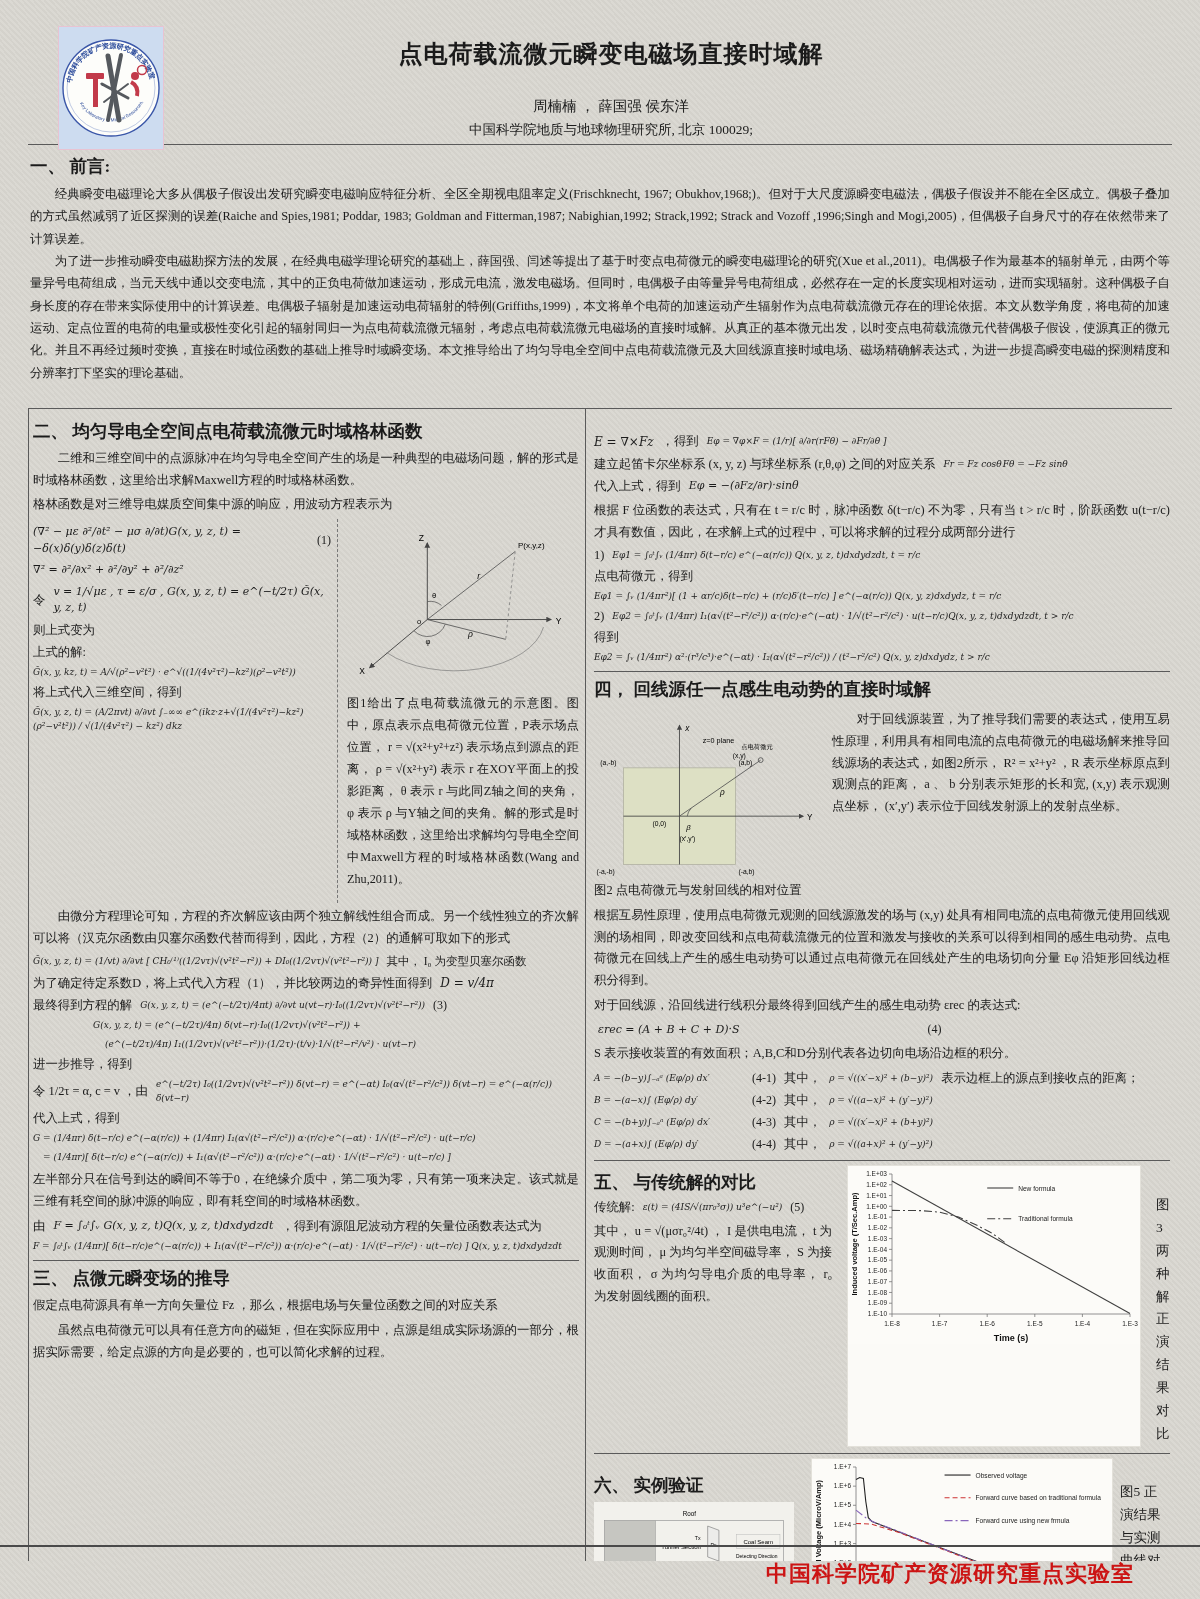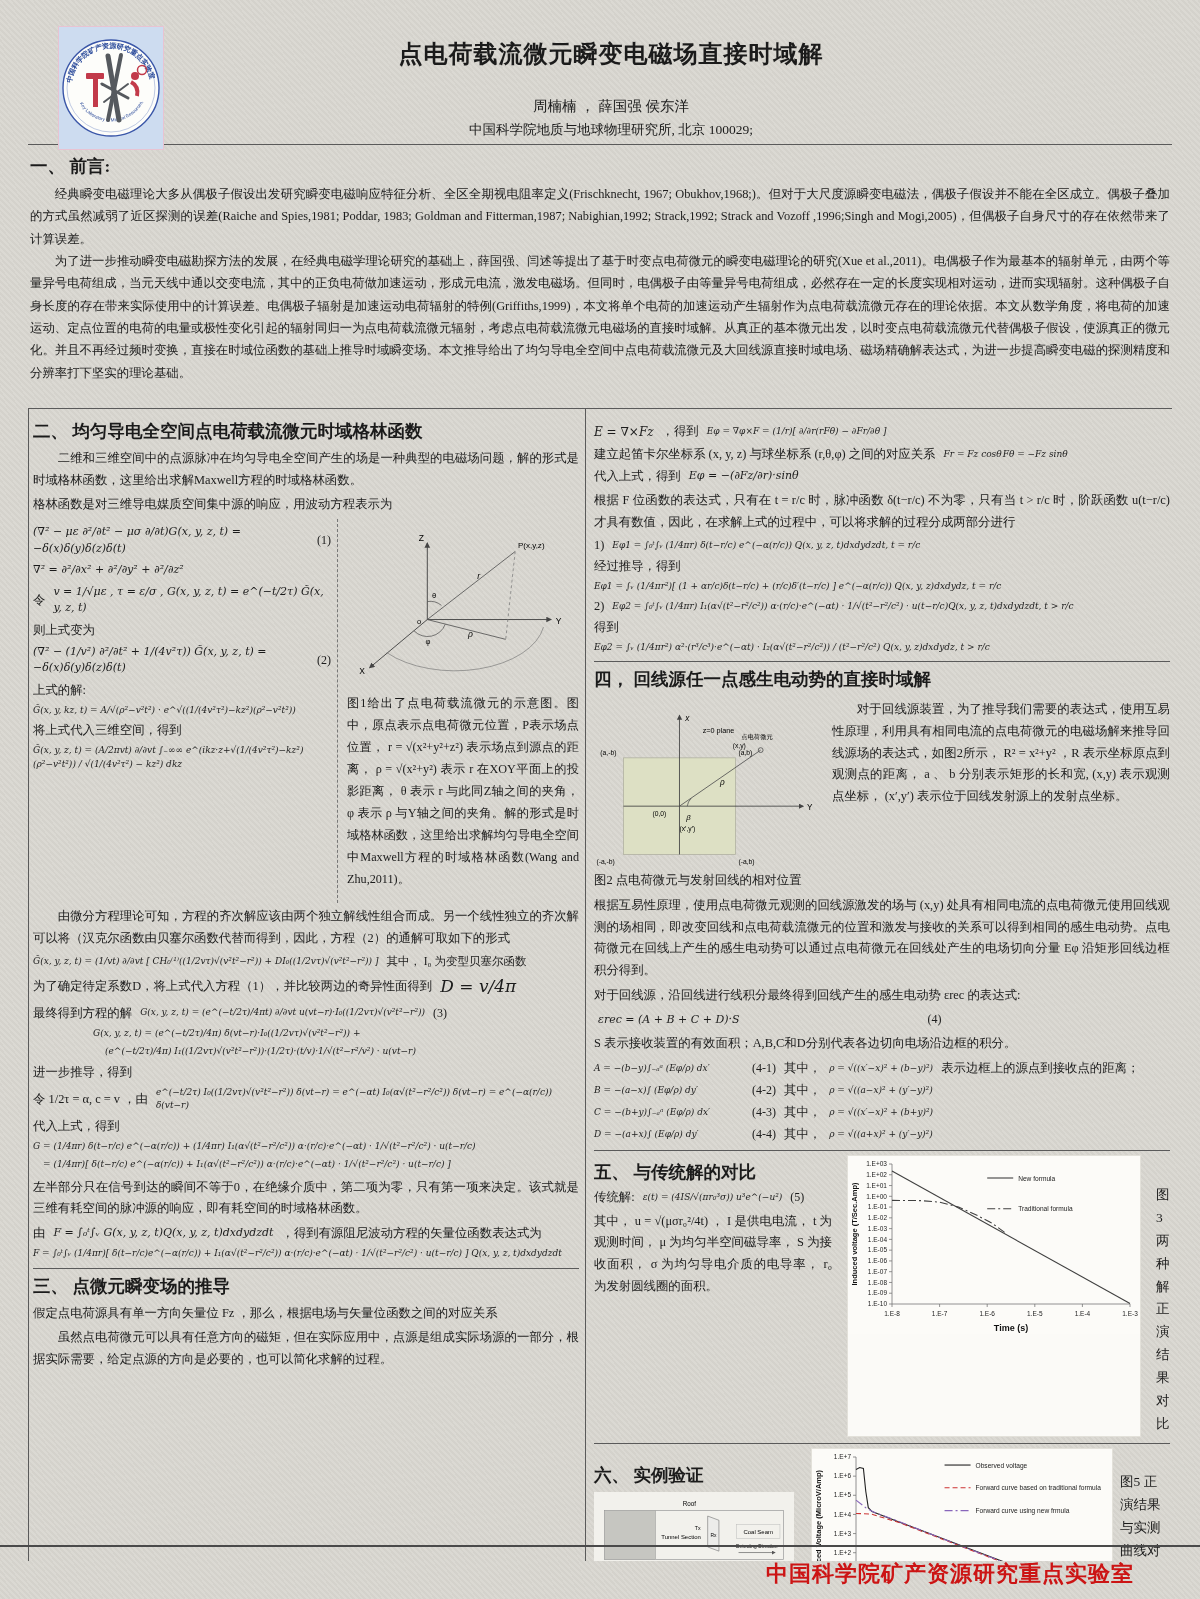--- a/index.html
+++ b/index.html
@@ -106,24 +106,20 @@
               <span class="formula">∇² = ∂²/∂x² + ∂²/∂y² + ∂²/∂z²</span>
             </div>
           <div class="f-row">
               <span class="lbl">令</span>
               <span class="formula">v = 1/√με , τ = ε/σ ,   G(x, y, z, t) = e^(−t/2τ) G̃(x, y, z, t)</span>
             </div>
           <div class="f-row">
               <span class="lbl">则上式变为</span>
             </div>
           <div class="f-row">
-              <span class="formula">(∇² − (1/v²) ∂²/∂t² + 1/(4v²τ)) G̃(x, y, z, t) = −δ(x)δ(y)δ(z)δ(t)</span>
-              <span class="eqno">(2)</span>
-            </div>
-          <div class="f-row">
               <span class="lbl">上式的解:</span>
             </div>
           <div class="f-row">
               <span class="formula fsm">G̃(x, y, kz, t) = A/√(ρ²−v²t²) · e^√((1/(4v²τ²)−kz²)(ρ²−v²t²))</span>
             </div>
           <div class="f-row">
               <span class="lbl">将上式代入三维空间，得到</span>
             </div>
           <div class="f-row">
               <span class="formula fsm">G̃(x, y, z, t) = (A/2πvt) ∂/∂vt ∫₋∞∞ e^(ikz·z+√(1/(4v²τ²)−kz²)(ρ²−v²t²)) / √(1/(4v²τ²) − kz²) dkz</span>
@@ -160,21 +156,21 @@
         </div>
       </div>
 
       <p class="body ind">由微分方程理论可知，方程的齐次解应该由两个独立解线性组合而成。另一个线性独立的齐次解可以将（汉克尔函数由贝塞尔函数代替而得到，因此，方程（2）的通解可取如下的形式</p>
       <div class="f-row">
           <span class="formula fsm">G̃(x, y, z, t) = (1/vt) ∂/∂vt [ CH₀⁽¹⁾((1/2vτ)√(v²t²−r²)) + DI₀((1/2vτ)√(v²t²−r²)) ]</span>
           <span class="lbl" style="font-size:11.5px">其中， I₀ 为变型贝塞尔函数</span>
         </div>
       <div class="f-row">
           <span class="lbl">为了确定待定系数D，将上式代入方程（1），并比较两边的奇异性面得到</span>
-          <span class="formula" style="font-size:17px">D = v/4π</span>
+          <span class="formula" style="font-size:12px">D = v/4π</span>
         </div>
       <div class="f-row">
           <span class="lbl">最终得到方程的解</span>
           <span class="formula fsm">G(x, y, z, t) = (e^(−t/2τ)/4πt) ∂/∂vt u(vt−r)·I₀((1/2vτ)√(v²t²−r²))</span>
           <span class="eqno">(3)</span>
         </div>
       <div class="f-row" style="padding-left:60px">
           <span class="formula fsm">G(x, y, z, t) = (e^(−t/2τ)/4π) δ(vt−r)·I₀((1/2vτ)√(v²t²−r²)) +</span>
         </div>
       <div class="f-row" style="padding-left:72px">
@@ -209,21 +205,21 @@
       <div class="hr"></div>
 
       <div class="sec-h">三、 点微元瞬变场的推导</div>
       <p class="body">假定点电荷源具有单一方向矢量位 Fz ，那么，根据电场与矢量位函数之间的对应关系</p>
       <p class="body ind">虽然点电荷微元可以具有任意方向的磁矩，但在实际应用中，点源是组成实际场源的一部分，根据实际需要，给定点源的方向是必要的，也可以简化求解的过程。</p>
     </div>
 
     <div class="vdiv"></div>
 
     <div class="col-r">
-      <div class="f-row" style="margin-top:10px">
+      <div class="f-row" style="margin-top:20px">
           <span class="formula" style="font-size:12px">E = ∇×Fz</span>
           <span class="lbl">，得到</span>
           <span class="formula fsm">Eφ = ∇φ×F = (1/r)[ ∂/∂r(rFθ) − ∂Fr/∂θ ]</span>
         </div>
       <div class="f-row">
           <span class="lbl">建立起笛卡尔坐标系 (x, y, z) 与球坐标系 (r,θ,φ) 之间的对应关系</span>
         <span class="stack2">
           <span class="formula fsm">Fr = Fz cosθ</span>
           <span class="formula fsm">Fθ = −Fz sinθ</span>
         </span>
@@ -231,21 +227,21 @@
       <div class="f-row">
           <span class="lbl">代入上式，得到</span>
           <span class="formula">Eφ = −(∂Fz/∂r)·sinθ</span>
         </div>
       <p class="body">根据 F 位函数的表达式，只有在 t = r/c 时，脉冲函数 δ(t−r/c) 不为零，只有当 t &gt; r/c 时，阶跃函数 u(t−r/c) 才具有数值，因此，在求解上式的过程中，可以将求解的过程分成两部分进行</p>
       <div class="f-row">
           <span class="lbl">1)</span>
           <span class="formula fsm">Eφ1 = ∫₀ᵗ∫ᵥ (1/4πr) δ(t−r/c) e^(−α(r/c)) Q(x, y, z, t)dxdydzdt,          t = r/c</span>
         </div>
       <div class="f-row">
-          <span class="lbl">经过推导，得到</span>
+          <span class="lbl">点电荷微元，得到</span>
         </div>
       <div class="f-row">
           <span class="formula fsm">Eφ1 = ∫ᵥ (1/4πr²)[ (1 + αr/c)δ(t−r/c) + (r/c)δ′(t−r/c) ] e^(−α(r/c)) Q(x, y, z)dxdydz,    t = r/c</span>
         </div>
       <div class="f-row">
           <span class="lbl">2)</span>
           <span class="formula fsm">Eφ2 = ∫₀ᵗ∫ᵥ (1/4πr) I₁(α√(t²−r²/c²)) α·(r/c)·e^(−αt) · 1/√(t²−r²/c²) · u(t−r/c)Q(x, y, z, t)dxdydzdt,   t &gt; r/c</span>
         </div>
       <div class="f-row">
           <span class="lbl">得到</span>

